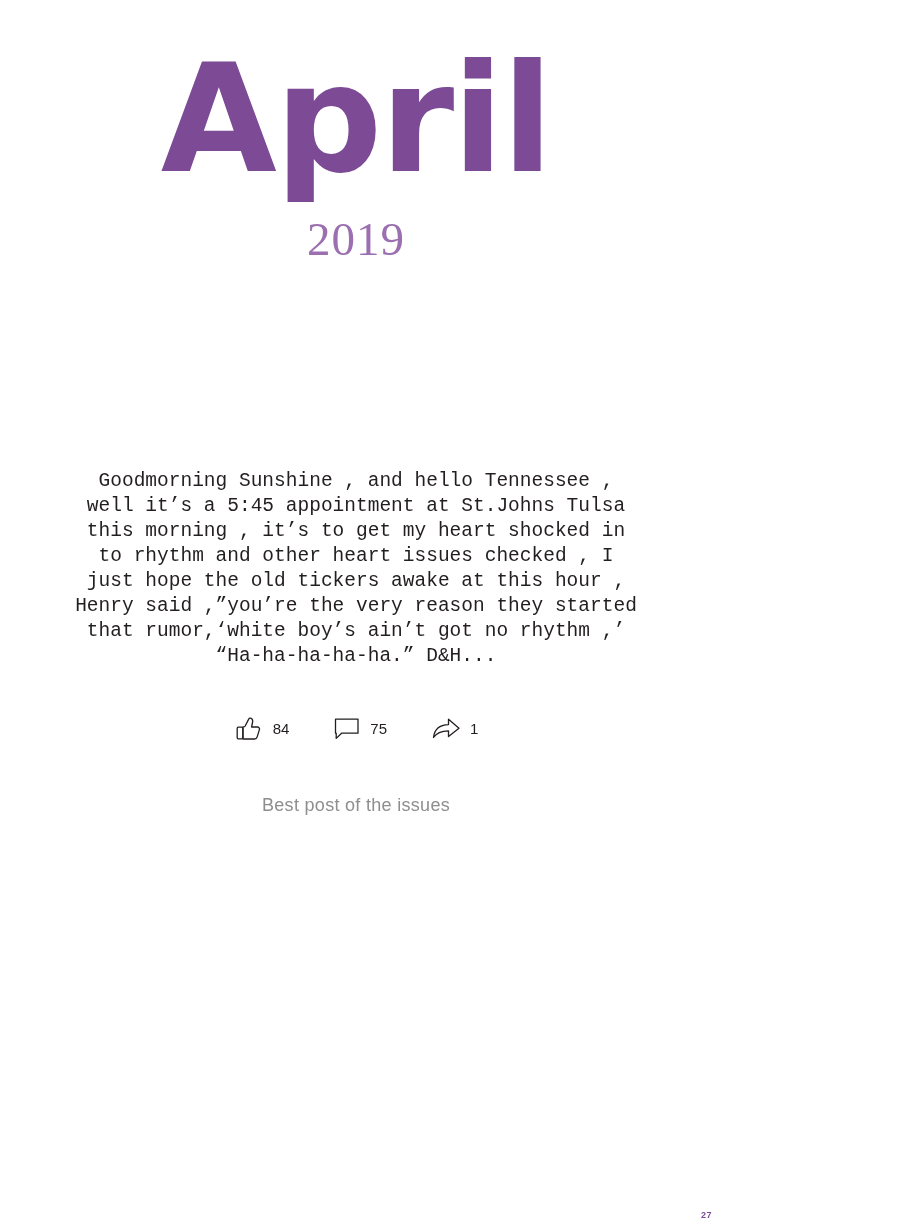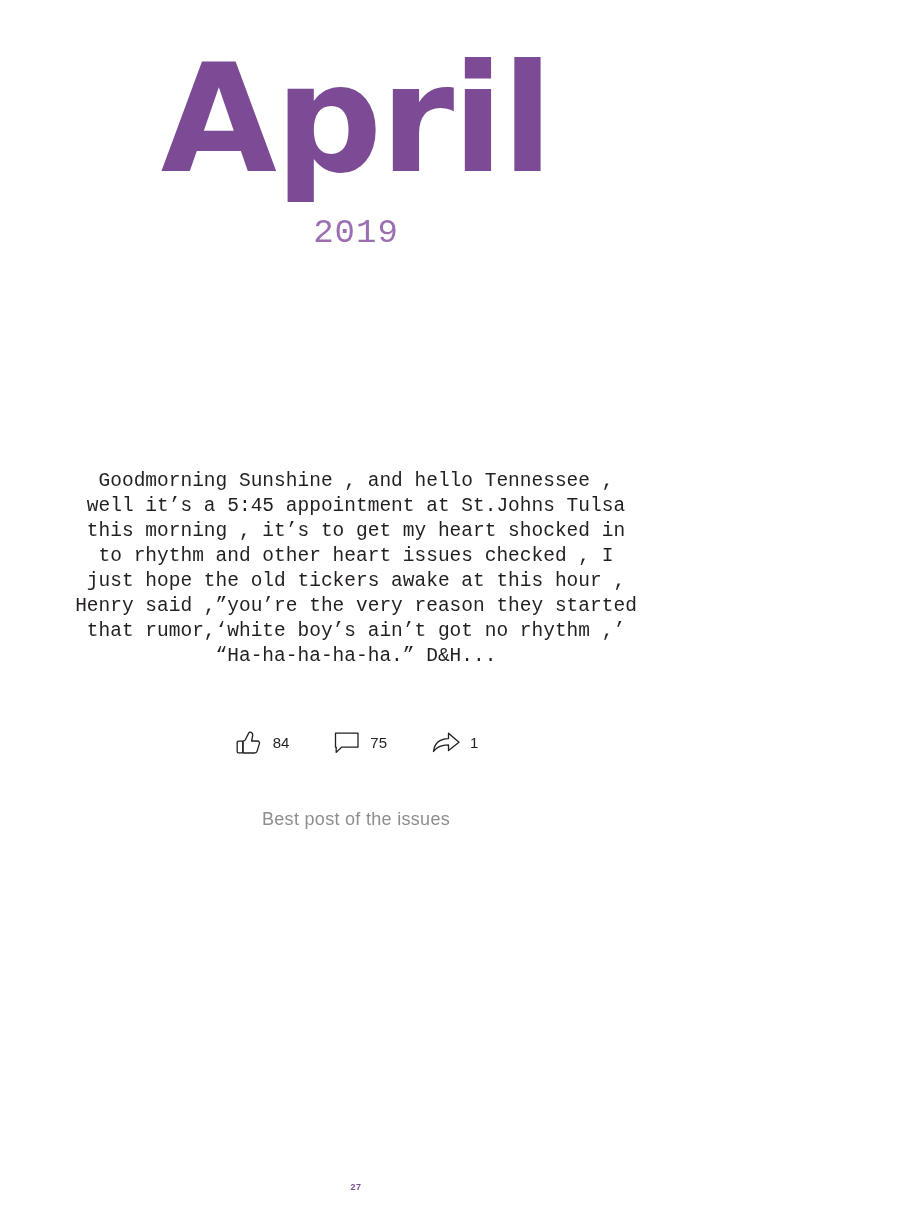--- a/index.html
+++ b/index.html
@@ -31,23 +31,23 @@
     font-weight: 700;
     font-size: 150px;
     line-height: 1.0;
     letter-spacing: -2px;
     color: #7d4b96;
   }
   .year {
     text-align: center;
     margin: 0;
     padding-top: 22px;
-    font-family: Liberation Mono, monospace;
+    font-family: Liberation Serif, serif;
     font-weight: 400;
-    font-size: 34px;
+    font-size: 47px;
     line-height: 1;
     letter-spacing: 1px;
     color: #9b6fb0;
   }
 
   
   .post {
     position: absolute;
     top: 462px;
     left: 50%;
@@ -60,21 +60,21 @@
     font-family: Liberation Mono, monospace;
     font-size: 19.5px;
     line-height: 1.28;
     color: #231f20;
     text-align: center;
     word-spacing: 0px;
   }
 
   
   .reactions {
-    margin-top: 60px;
+    margin-top: 46px;
     display: flex;
     justify-content: center;
     align-items: center;
     gap: 44px;
   }
   .reaction {
     display: flex;
     align-items: center;
     gap: 9px;
   }
@@ -94,24 +94,24 @@
     text-align: center;
     font-family: "Liberation Sans", sans-serif;
     font-size: 18px;
     color: #8e8e8e;
     letter-spacing: 0.3px;
   }
 
   
   .page-number {
     position: absolute;
-    bottom: 36px;
+    bottom: 8px;
     left: 0;
     right: 0;
-    text-align: center;
+    text-align: right;
     font-family: "Liberation Sans", sans-serif;
     font-size: 9px;
     font-weight: 700;
     color: #7d4b96;
     letter-spacing: 0.5px;
   }
 </style>
 </head>
 <body>
 

